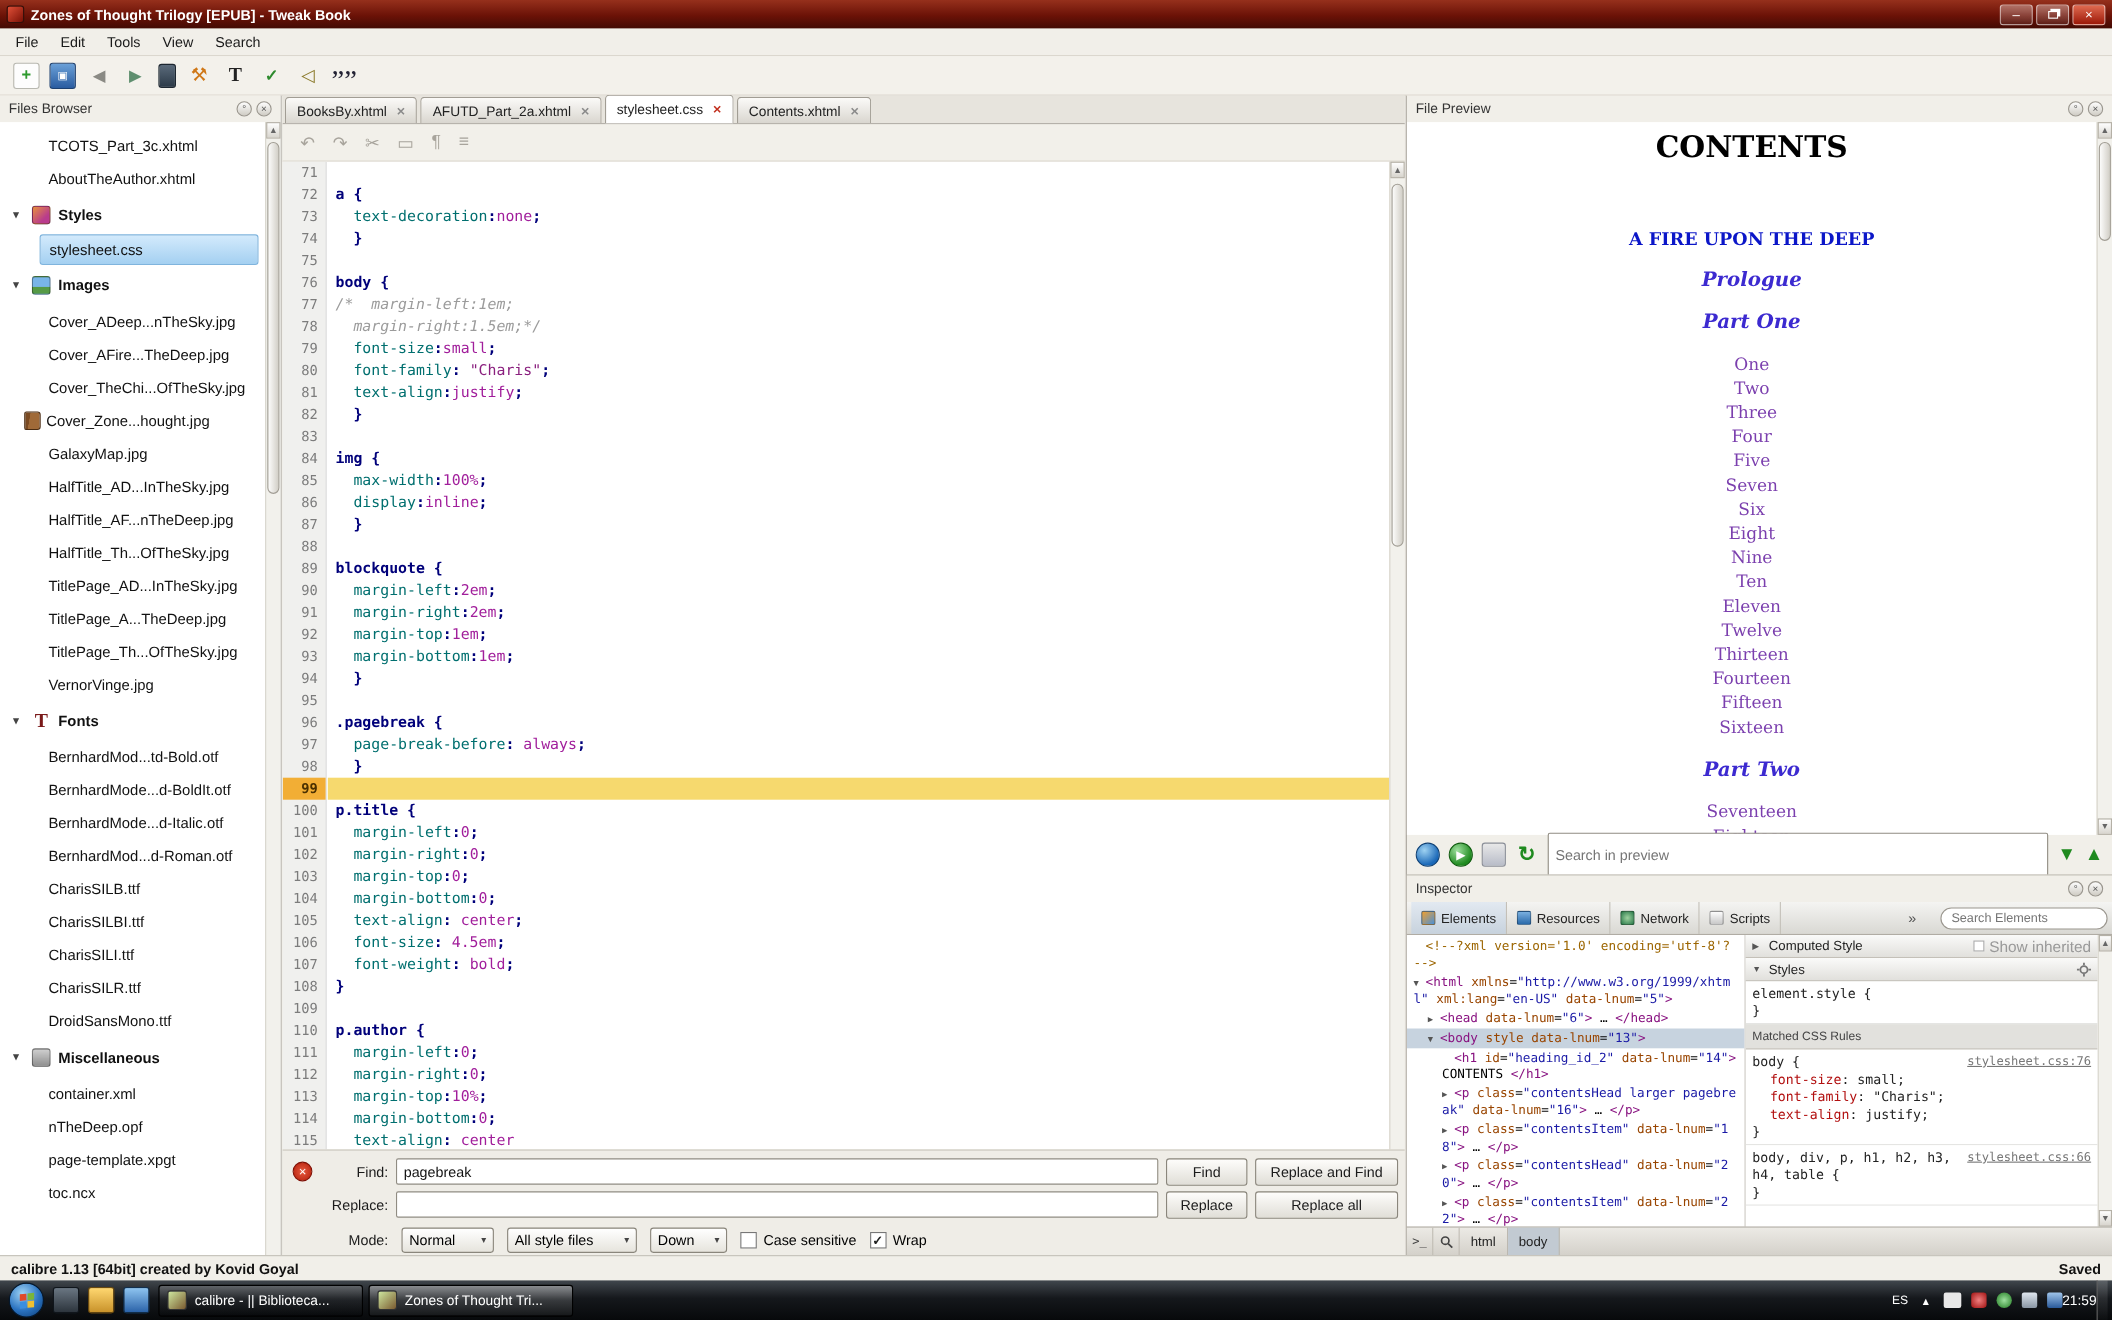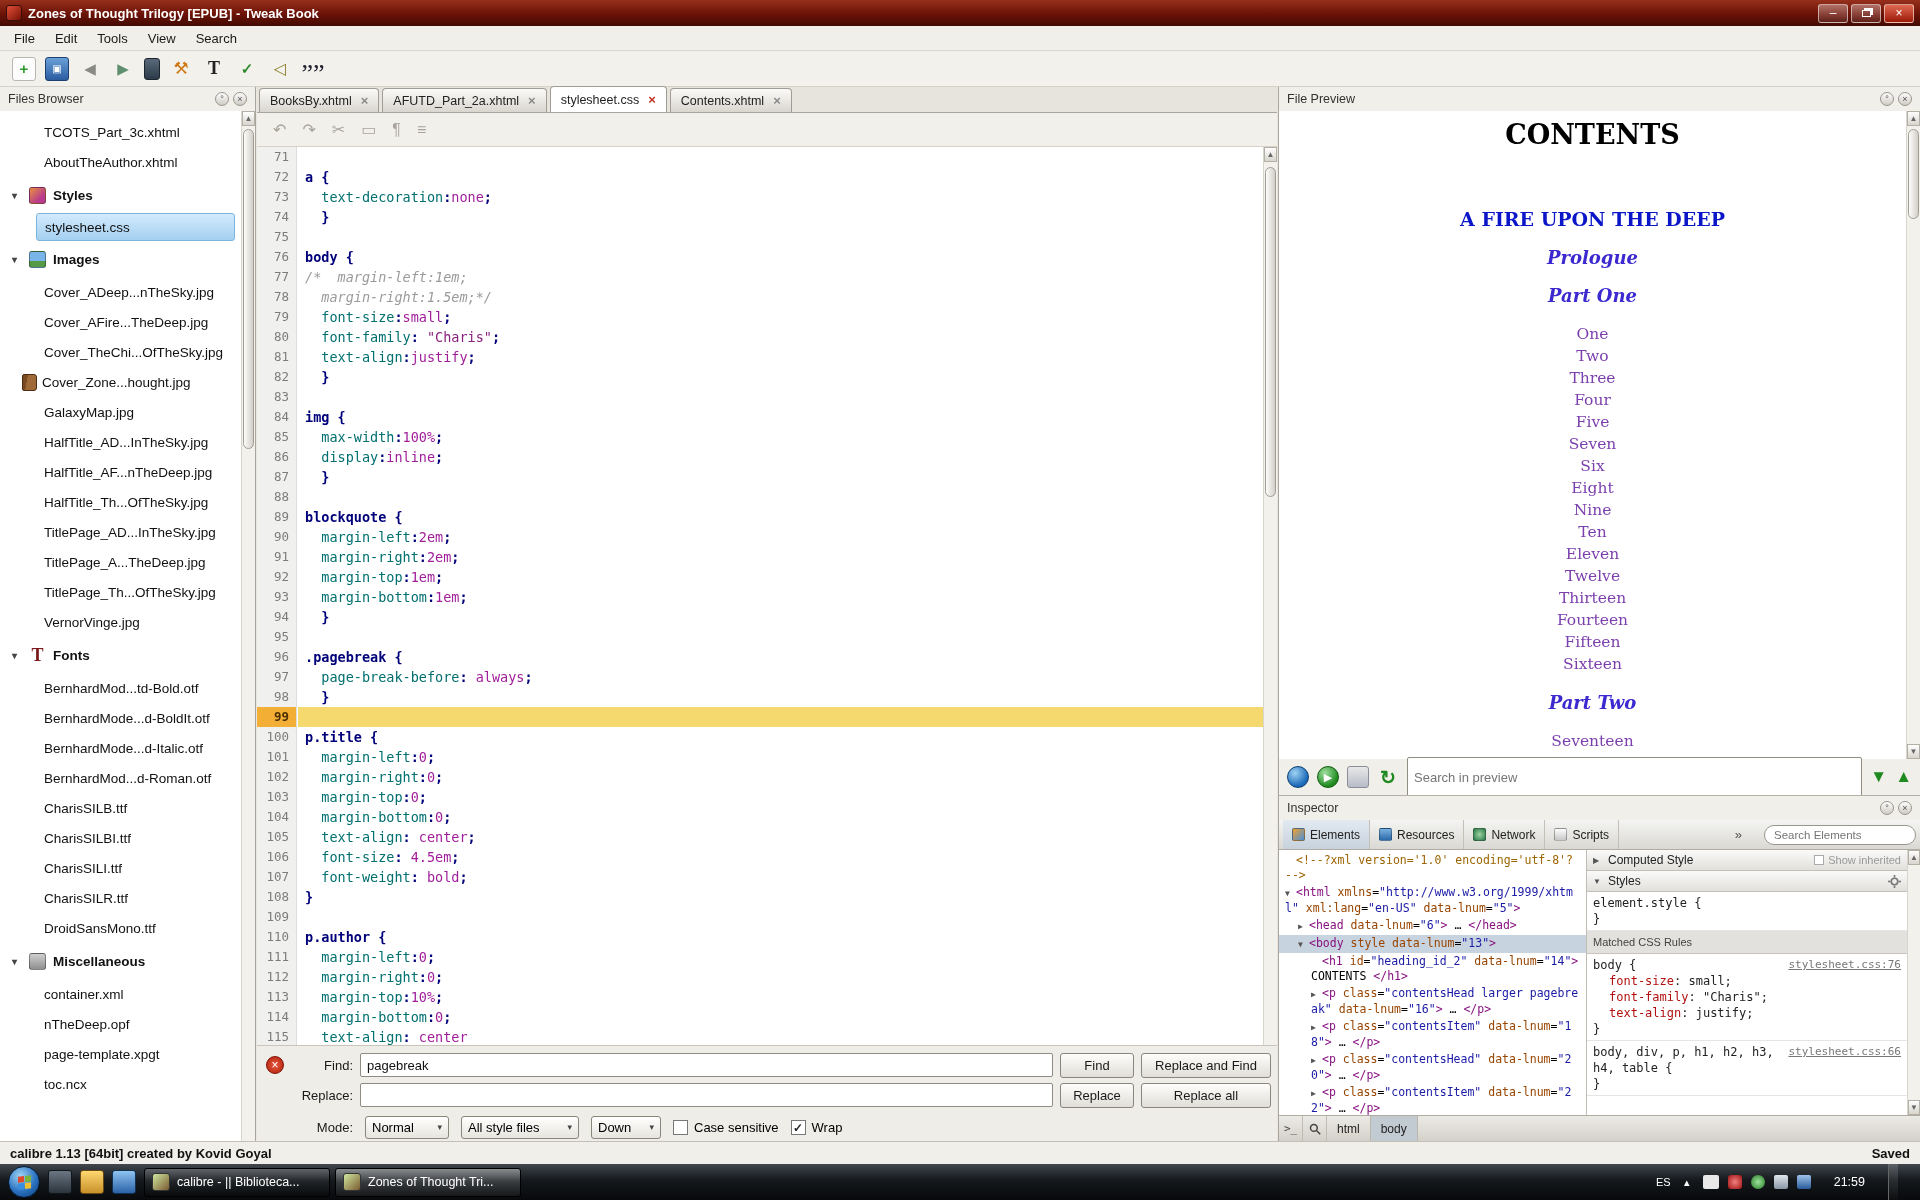--- a/index.html
+++ b/index.html
@@ -96,21 +96,21 @@
   .sel{display:inline-flex;align-items:center;justify-content:space-between;height:23px;border:1px solid #8a867c;border-radius:3px;background:linear-gradient(#fff,#e6e4dd);padding:0 6px;gap:8px;}
   .caret{font-size:9px;color:#444;}
   .cbwrap{display:inline-flex;align-items:center;gap:6px;}
   .cb{width:15px;height:15px;border:1px solid #777;background:#fff;font-size:12px;line-height:14px;text-align:center;color:#222;font-weight:bold;}
 
   
   .right-panel{position:absolute;left:1278px;top:0;width:642px;height:100%;background:#f1efe9;border-left:1px solid #aaa69e;}
   .preview-body{position:absolute;top:24px;left:0;right:14px;height:648px;background:#fff;overflow:hidden;text-align:center;font-family:"DejaVu Serif","Liberation Serif",serif;}
   .pv-sb{top:24px;height:648px;right:0;}
   .pv-title{margin-top:8px;font-size:27px;font-weight:bold;color:#000;}
-  .pv-book{margin-top:58px;font-size:19px;font-weight:bold;color:#0b16c8;}
+  .pv-book{margin-top:58px;font-size:16px;font-weight:bold;color:#0b16c8;}
   .pv-part{margin-top:17px;font-size:18px;font-weight:bold;font-style:italic;color:#3c2ad0;}
   .pv-chapters{margin-top:17px;}
   .pv-ch{font-size:15.5px;line-height:22px;color:#7b3fae;}
   .pv-searchrow{position:absolute;top:672px;left:0;right:0;height:36px;display:flex;align-items:center;gap:8px;padding:0 8px;}
   .pvic{width:22px;height:22px;display:inline-flex;align-items:center;justify-content:center;border-radius:50%;font-size:11px;}
   .pv-globe{background:radial-gradient(circle at 35% 30%,#9ed2f2,#1a68b8 70%);border:1px solid #0c3e72;}
   .pv-run{background:radial-gradient(circle at 35% 30%,#9fe09f,#1f8a1f 70%);border:1px solid #0d5a0d;color:#fff;}
   .pv-export{border-radius:3px;background:linear-gradient(#e8e8e8,#b8bcc8);border:1px solid #8a8e98;}
   .pv-refresh{background:transparent;color:#1f8a1f;font-size:19px;font-weight:bold;}
   .pv-search{flex:1;height:40px;border:1px solid #908c82;border-radius:2px;padding:0 6px;font-size:13px;font-family:"Liberation Sans",sans-serif;}
@@ -134,21 +134,21 @@
   .tree-row.selected{background:#c7d3df;}
   .tree-arrow{display:inline-block;width:11px;color:#555;font-size:8px;}
   .dt-t{color:#881280;}
   .dt-a{color:#994500;}
   .dt-v{color:#1a1aa6;}
   .dt-x{color:#000;}
   .dt-c{color:#9c6500;}
   .styles-pane{width:320px;display:flex;flex-direction:column;background:#fff;}
   .sp-header{height:21px;background:linear-gradient(#fafaf9,#e1e0dc);border-bottom:1px solid #c4c0b8;display:flex;align-items:center;padding:0 6px;font-size:12px;color:#222;gap:5px;}
   .sp-arrow{font-size:8px;color:#555;width:10px;}
-  .sp-right{margin-left:auto;color:#999;font-size:11px;display:flex;align-items:center;gap:4px;}
+  .sp-right{margin-left:auto;color:#999;font-size:14px;display:flex;align-items:center;gap:4px;}
   .mini-cb{width:10px;height:10px;border:1px solid #aaa;background:#fff;display:inline-block;}
   .sp-body{flex:1;overflow:hidden;font-family:"DejaVu Sans Mono",monospace;font-size:12px;line-height:16px;}
   .rule{padding:3px 6px;border-bottom:1px solid #e5e5e3;}
   .rule-link{float:right;color:#777;text-decoration:underline;font-size:11px;}
   .rule-sel{color:#222;}
   .rule-prop{padding-left:16px;}
   .prop-name{color:#b21010;}
   .prop-value{color:#222;}
   .matched-header{background:#e2e1dd;border-bottom:1px solid #c8c4bc;color:#444;font-family:"Liberation Sans",sans-serif;font-size:11px;padding:3px 6px;}
   .insp-crumbbar{position:absolute;left:0;right:0;bottom:0;height:26px;background:linear-gradient(#eceae5,#d4d1ca);border-top:1px solid #b0aca4;display:flex;align-items:center;font-size:12px;color:#222;}
@@ -167,21 +167,21 @@
   .orb-flag span:nth-child(2){background:#7ab53a;}
   .orb-flag span:nth-child(3){background:#3a8ee0;}
   .orb-flag span:nth-child(4){background:#f0c030;}
   .ql{width:24px;height:24px;margin-right:8px;border-radius:3px;}
   .ql1{background:linear-gradient(#6a7682,#2c343c);border:1px solid #10161c;}
   .ql2{background:linear-gradient(#ffd770,#c8922a);border:1px solid #6a4a10;}
   .ql3{background:linear-gradient(#8ec4f0,#2a62a8);border:1px solid #12304f;}
   .task-btn{width:186px;height:29px;margin-right:5px;border:1px solid #000;border-radius:3px;background:linear-gradient(rgba(255,255,255,.22),rgba(255,255,255,.05) 50%,rgba(0,0,0,.1));display:flex;align-items:center;gap:7px;padding:0 7px;font-size:12.5px;white-space:nowrap;overflow:hidden;}
   .task-btn.active{background:linear-gradient(rgba(255,255,255,.42),rgba(255,255,255,.15) 50%,rgba(255,255,255,.05));}
   .task-icon{width:18px;height:18px;border-radius:3px;background:linear-gradient(135deg,#cfe8a0,#7a5a30);border:1px solid #333;flex:none;}
-  .tray{margin-left:auto;display:flex;align-items:center;gap:23px;padding-right:22px;font-size:12.5px;}
+  .tray{margin-left:auto;display:flex;align-items:center;gap:0;padding-right:4px;font-size:12.5px;}
   .tray-it{display:inline-flex;align-items:center;justify-content:center;min-width:14px;height:14px;font-size:11px;}
   .tr-kbd{background:#e8e8e8;border-radius:2px;width:16px;}
   .tr-shield{background:radial-gradient(#f08080,#a01010);border-radius:3px;}
   .tr-update{background:radial-gradient(#9fe09f,#1f7a1f);border-radius:50%;}
   .tr-volume{background:linear-gradient(#dfe6ee,#8a96a4);border-radius:2px;}
   .tr-network{background:linear-gradient(#9fc4ea,#2a5a9a);border-radius:2px;}
   .clock{font-size:12.5px;}
   .show-desktop{width:10px;height:36px;border-left:1px solid #666;background:linear-gradient(rgba(255,255,255,.15),rgba(255,255,255,.02));}
 
   svg.mini{display:block;}

